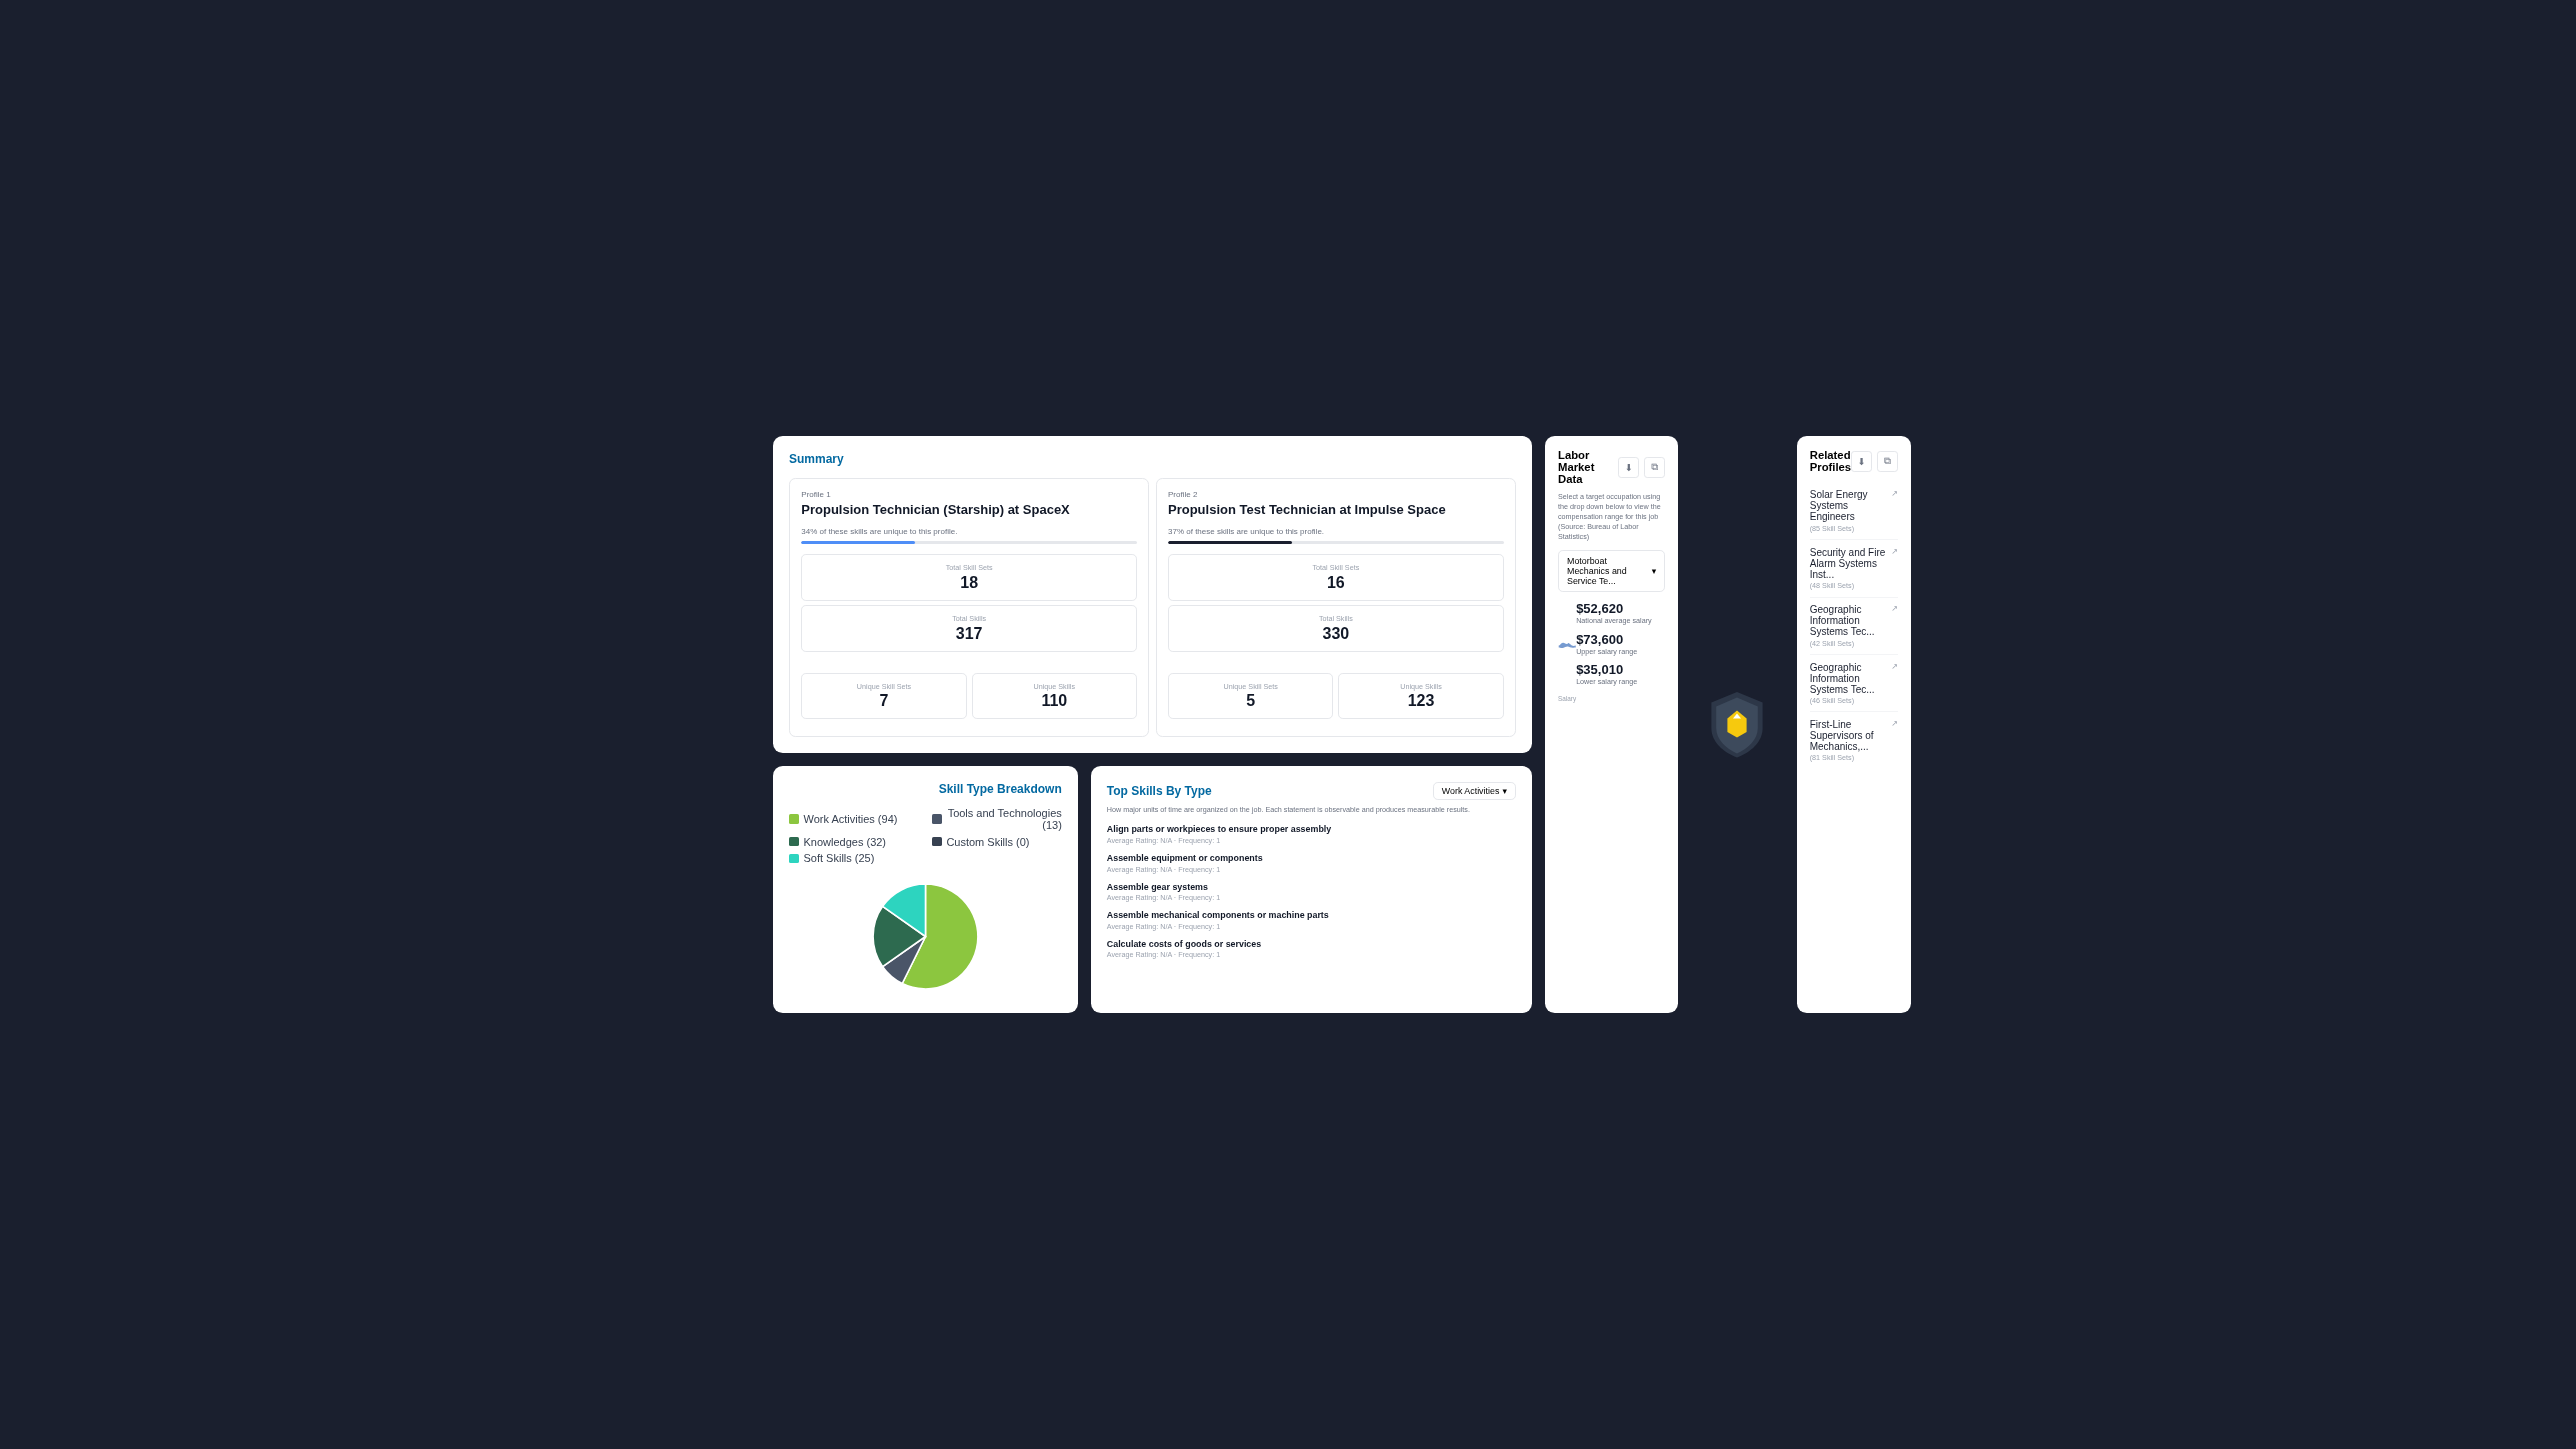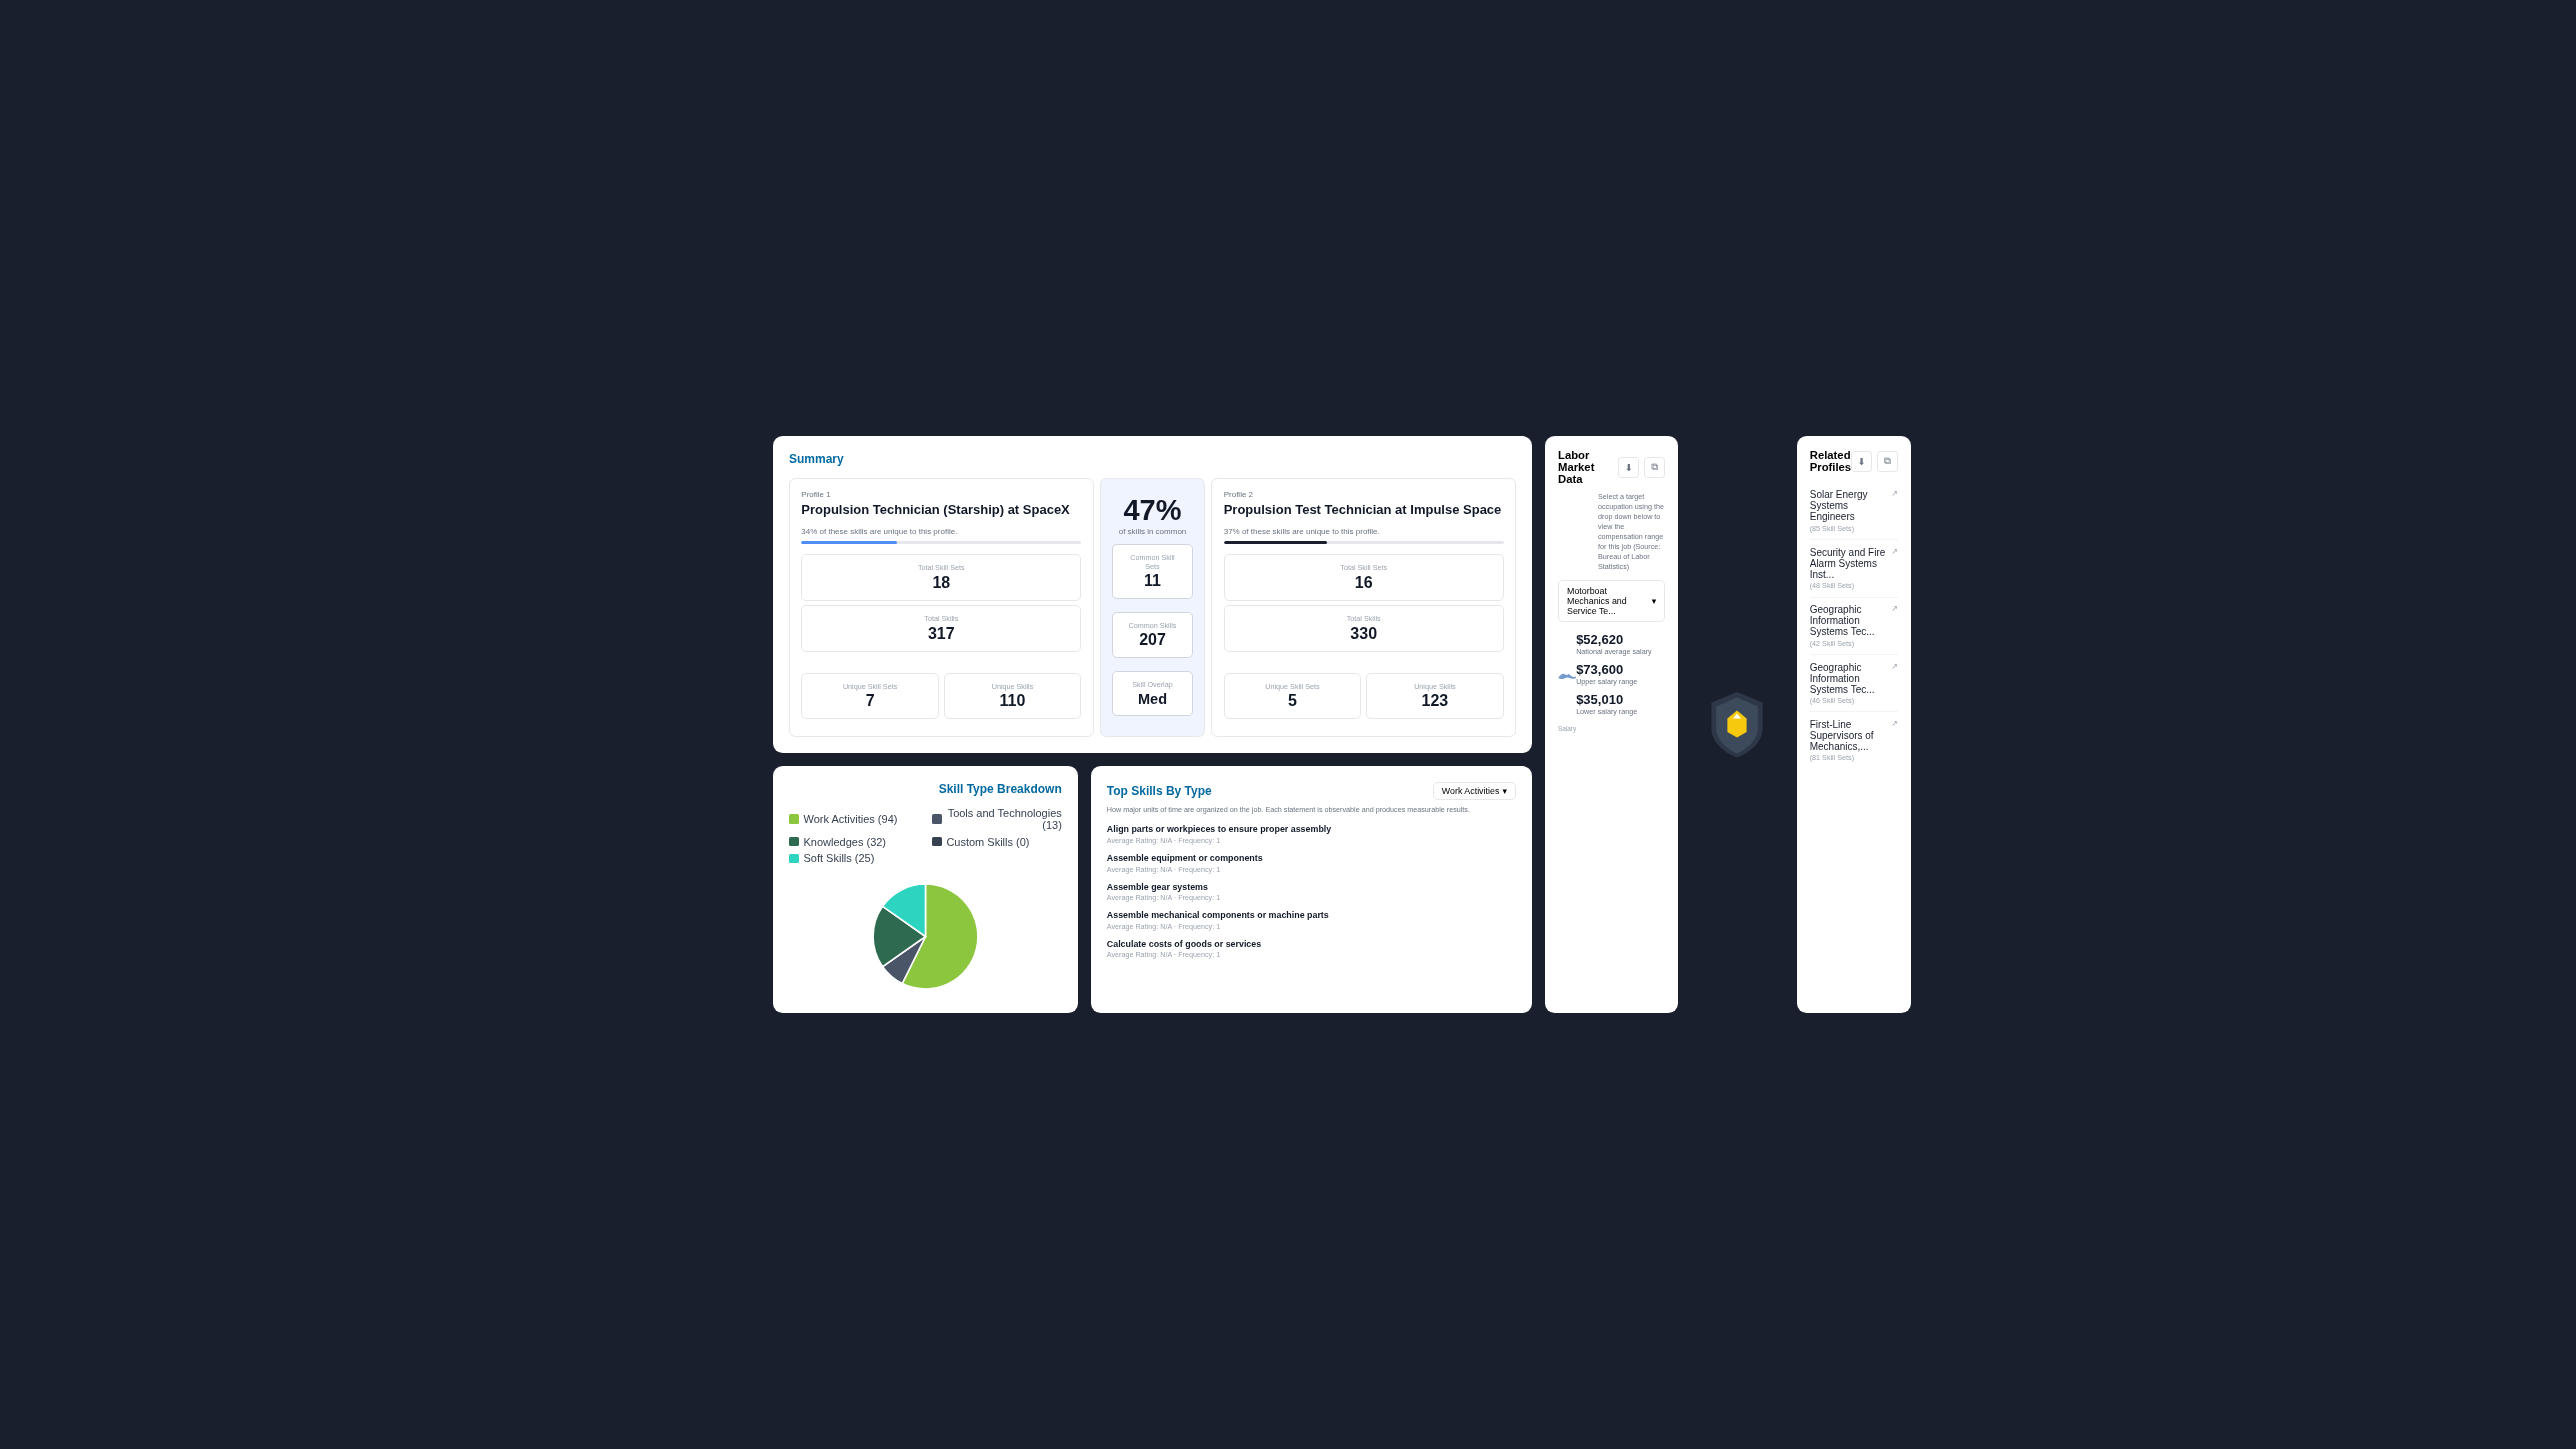--- a/index.html
+++ b/index.html
@@ -169,21 +169,20 @@
       justify-content: center;
       cursor: pointer;
       font-size: 9.7px;
       color: #6b7280;
     }
     .labor-desc {
       font-size: 7.2px;
       color: #6b7280;
       margin-bottom: 8px;
       line-height: 1.4;
-      margin-left: 40px;
     }
     .dropdown-select {
       display: flex;
       align-items: center;
       border: 0.8px solid #e5e7eb;
       border-radius: 4.8px;
       padding: 4.8px 8px;
       font-size: 8.9px;
       cursor: pointer;
       margin-bottom: 9.7px;
@@ -366,38 +365,20 @@
             <div class="stat-label">Unique Skill Sets</div>
             <div class="stat-value">7</div>
           </div>
           <div class="stat-box">
             <div class="stat-label">Unique Skills</div>
             <div class="stat-value">110</div>
           </div>
         </div>
       </div>
 
-      <div class="center-box">
-        <div>
-          <div class="percent-big">47%</div>
-          <div class="percent-sub">of skills in common</div>
-        </div>
-        <div class="center-stat">
-          <div class="stat-label">Common Skill Sets</div>
-          <div class="stat-value">11</div>
-        </div>
-        <div class="center-stat">
-          <div class="stat-label">Common Skills</div>
-          <div class="stat-value">207</div>
-        </div>
-        <div class="center-stat">
-          <div class="stat-label">Skill Overlap</div>
-          <div class="stat-value" style="font-size:14.5px;">Med</div>
-        </div>
-      </div>
 
       <div class="profile-box">
         <div class="profile-label">Profile 2</div>
         <div class="profile-name">Propulsion Test Technician at Impulse Space</div>
         <div class="unique-text">37% of these skills are unique to this profile.</div>
         <div class="progress-bar">
           <div class="progress-fill" style="width:37%;background:#1a1f2e;"></div>
         </div>
         <div class="stat-box">
           <div class="stat-label">Total Skill Sets</div>

